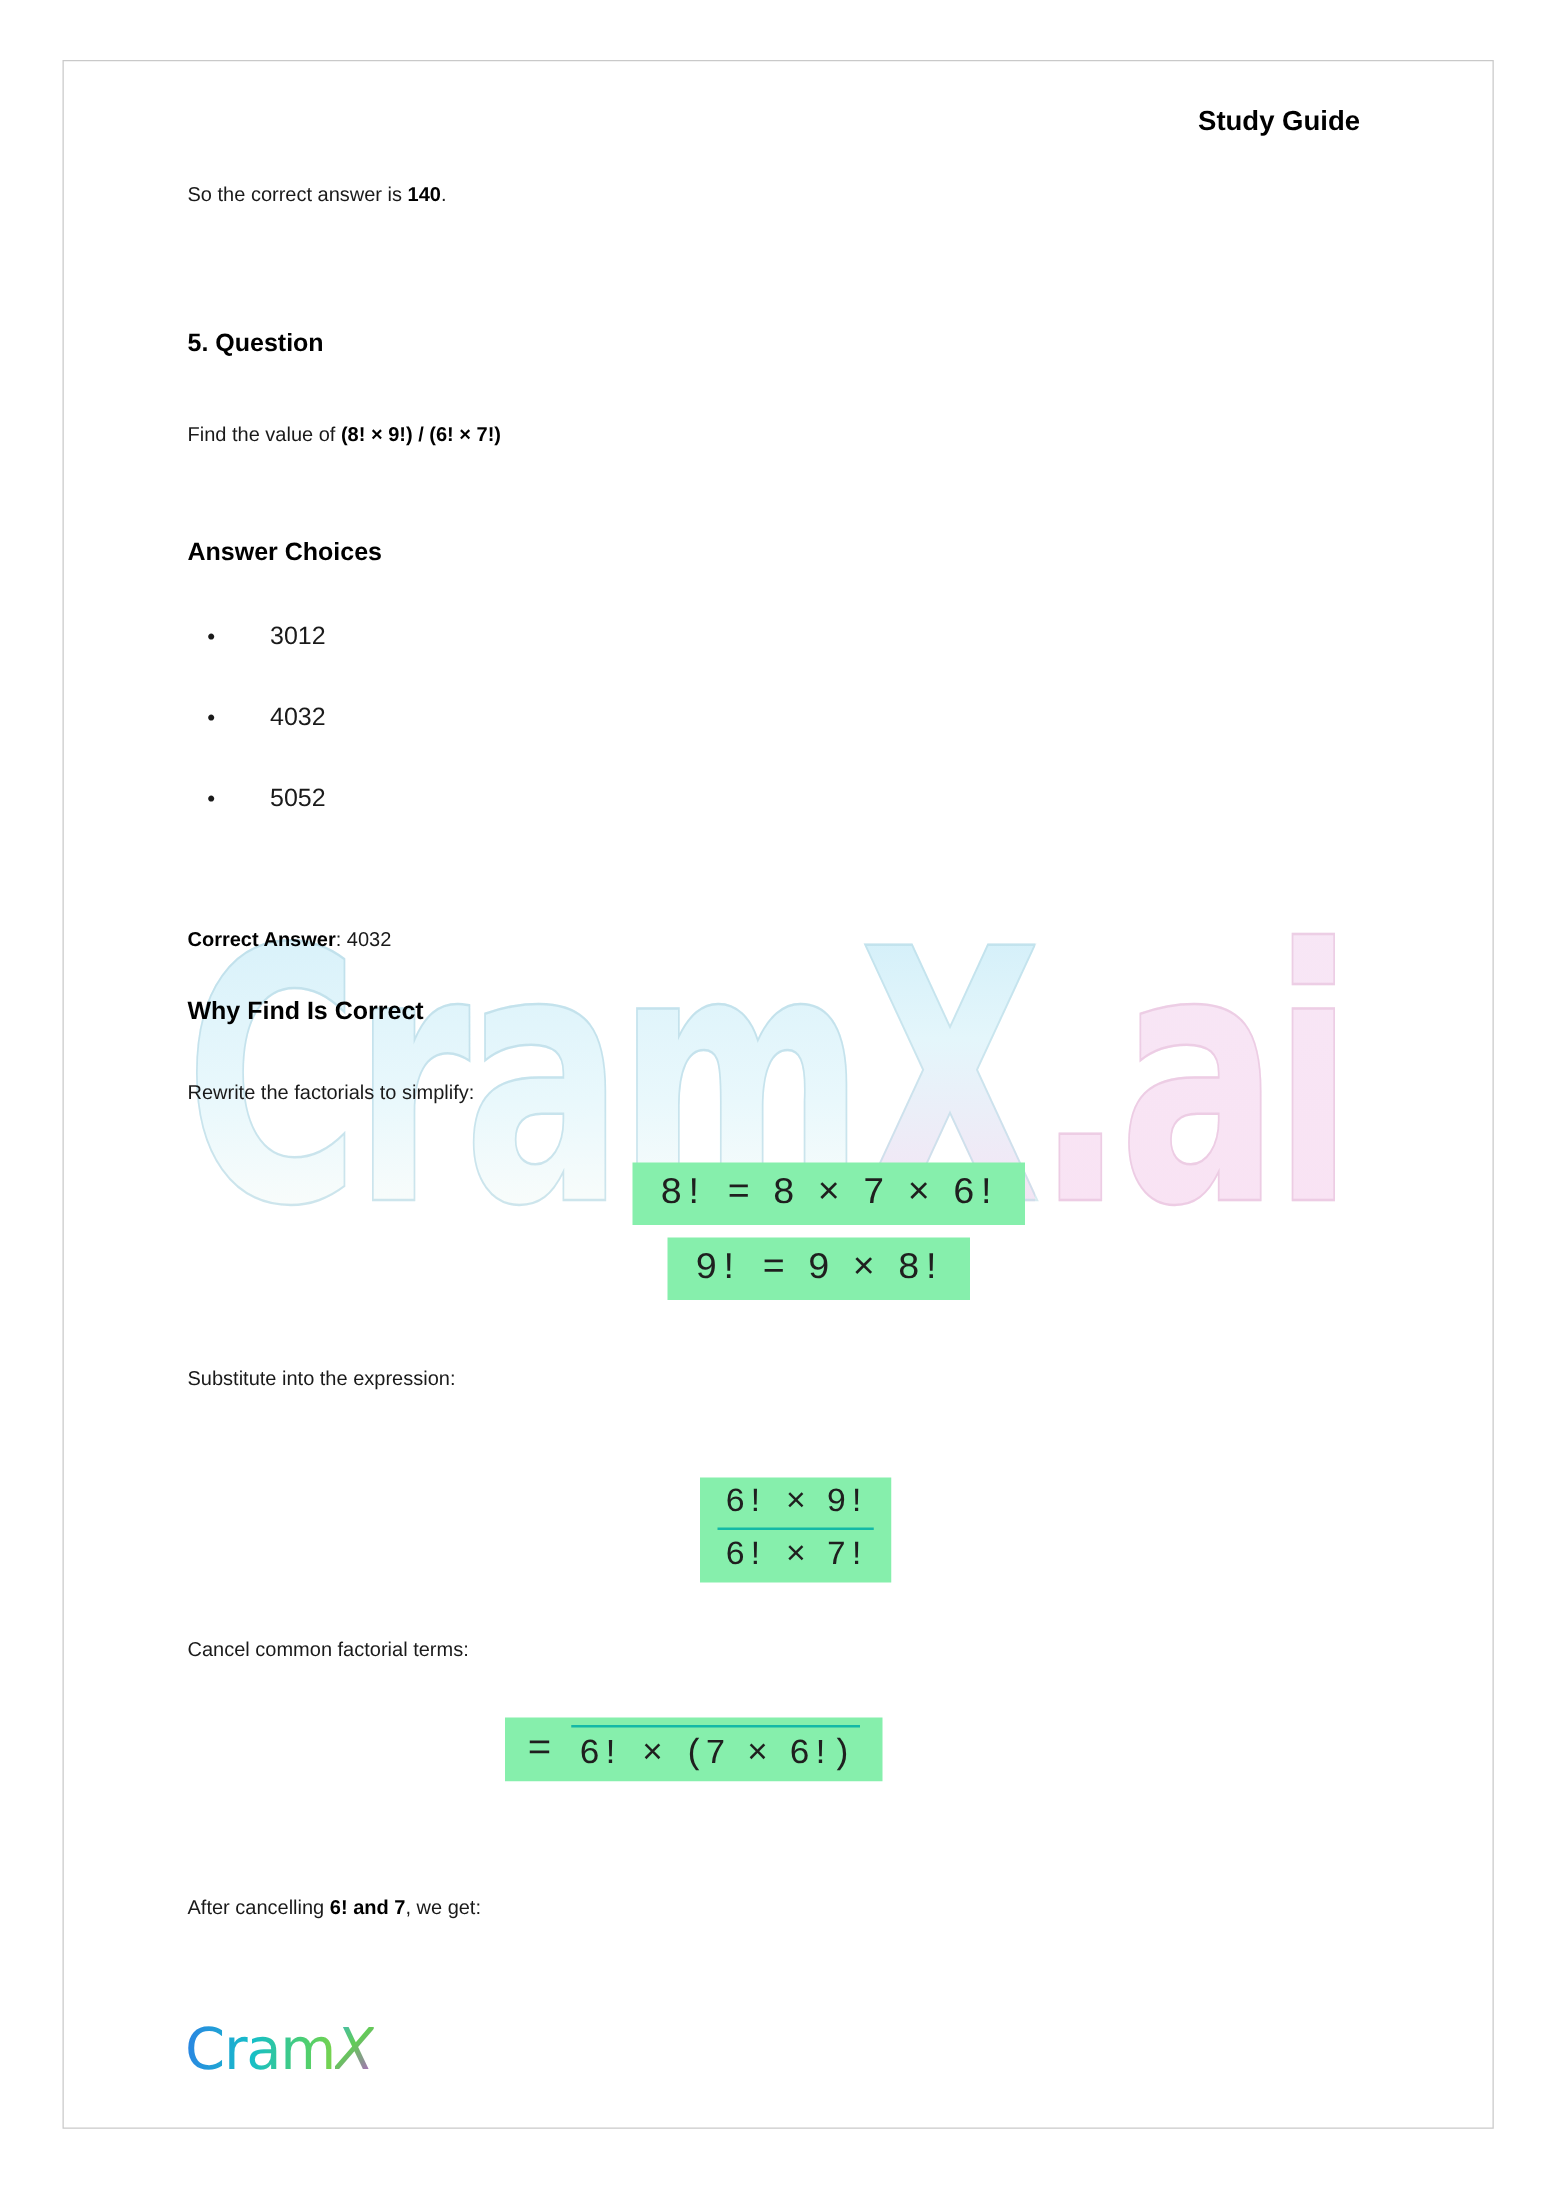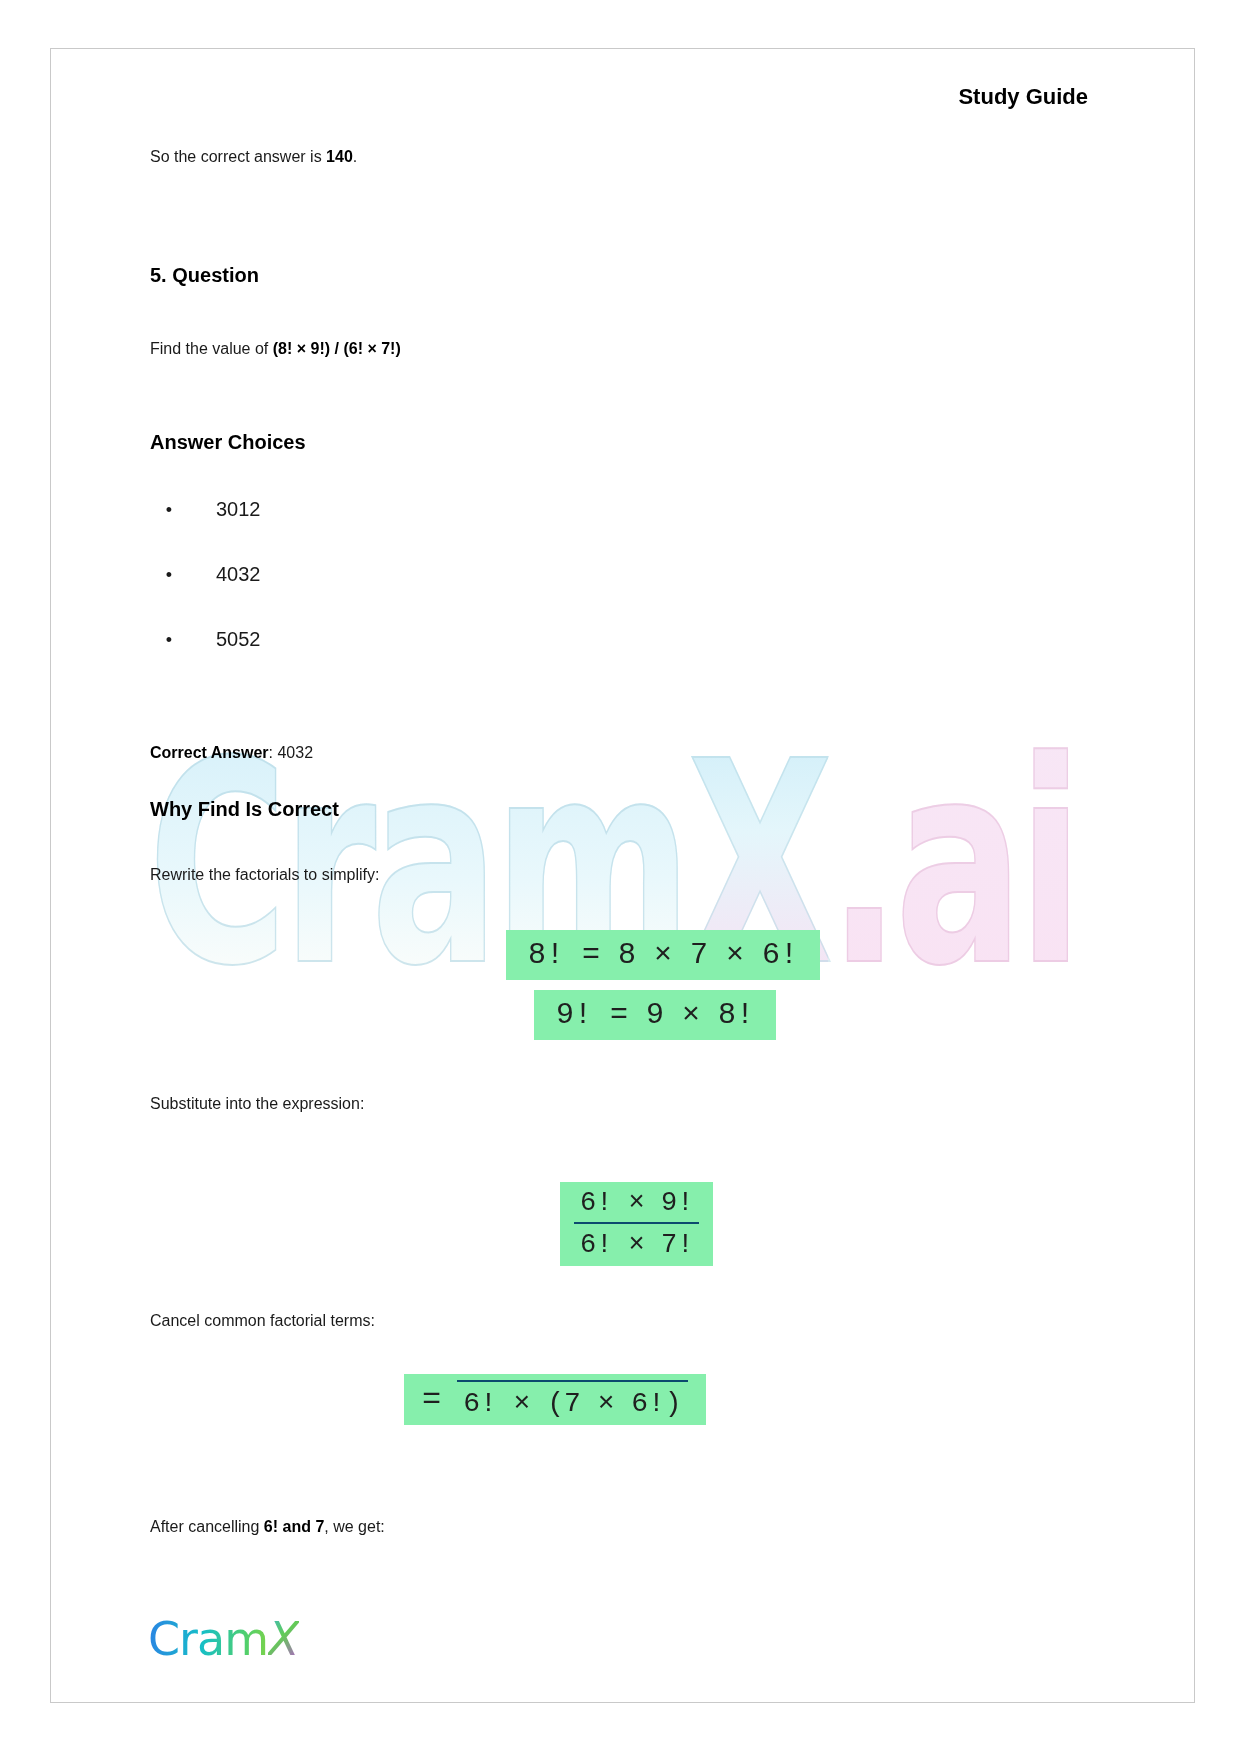--- a/index.html
+++ b/index.html
@@ -56,21 +56,21 @@
   .bullet-text{display:inline-block;margin-left:28px;}
   
   .math{
     font-family:Liberation Mono, monospace;
     color:#1f1f1f;background:#86efac;
     z-index:2;white-space:nowrap;
   }
   .eq-line{padding:8px 22px;}
   .frac{display:inline-block;text-align:center;vertical-align:middle;}
   .frac .num{display:block;padding:0 6px 4px 6px;}
-  .frac .den{display:block;padding:6px 6px 0 6px;border-top:2px solid #0c4a6e;}
+  .frac .den{display:block;padding:6px 6px 0 6px;border-top:2px solid #14b8a6;}
   .eq-row{display:flex;align-items:center;gap:16px;padding:6px 18px;}
   
   .logo{
     left:148px;top:1616px;
     font-family:"DejaVu Sans",sans-serif;
     font-weight:400;font-size:46px;line-height:1;
     letter-spacing:-1px;white-space:nowrap;
   }
   .logo-cram{
     background:linear-gradient(95deg,#2b82e4 0%,#16bfc8 45%,#4fcf6e 80%,#7fd348 100%);

